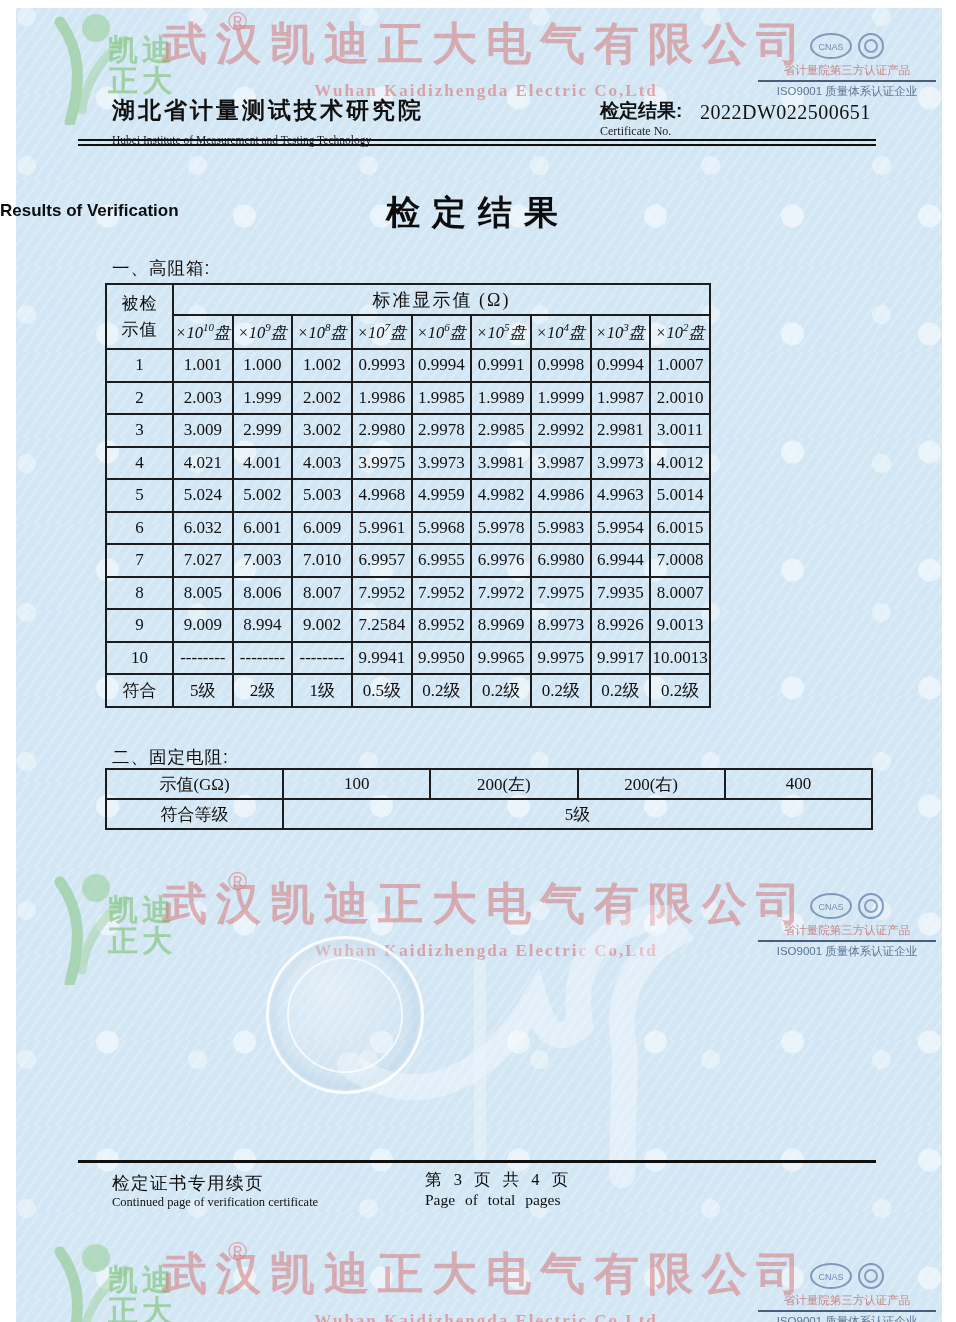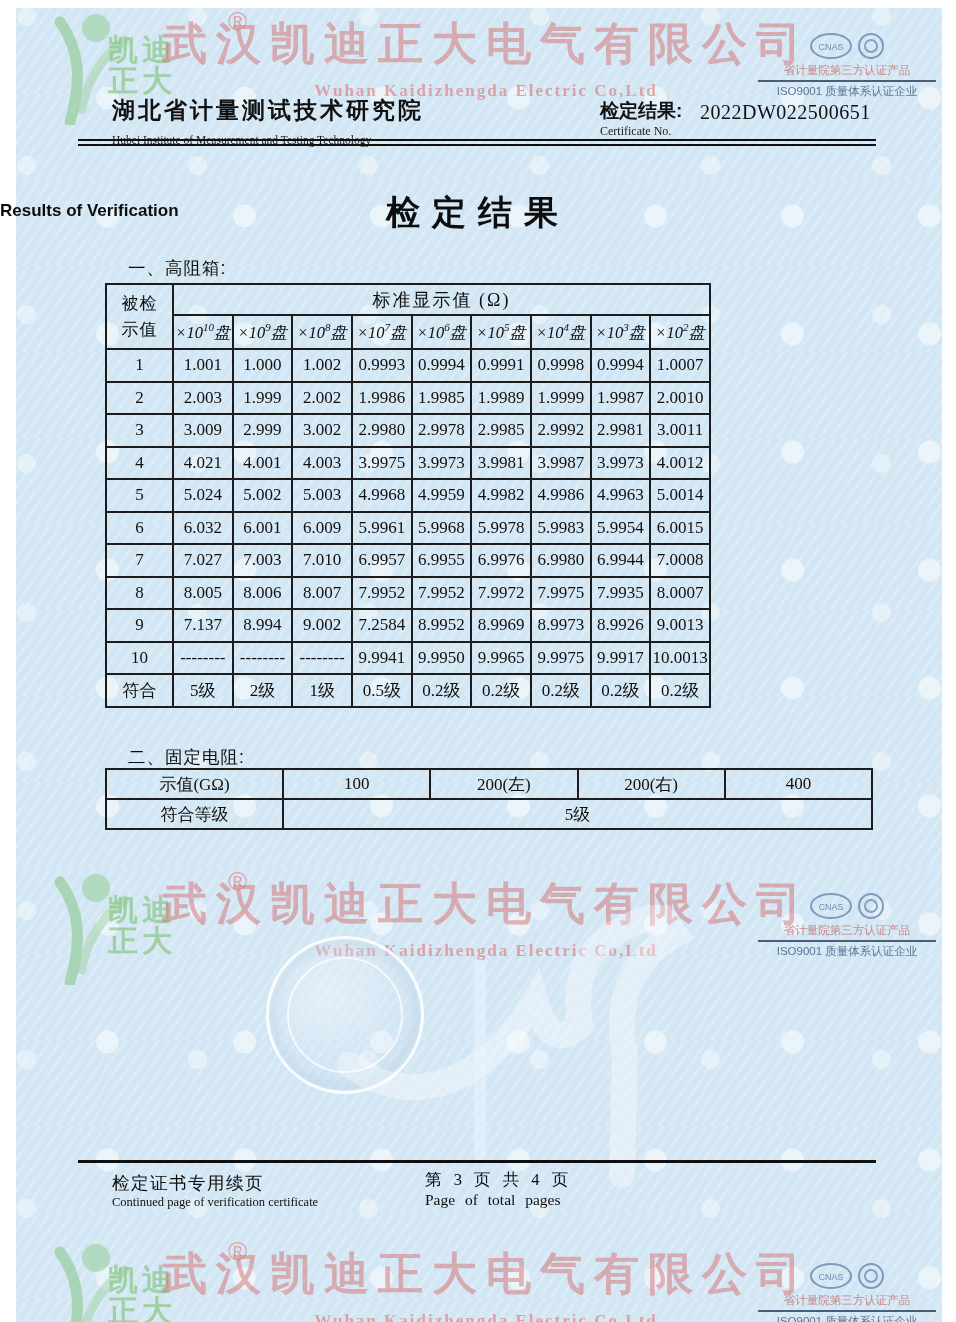--- a/index.html
+++ b/index.html
@@ -45,21 +45,21 @@
             border-top:2.5px solid #101010;border-bottom:2.5px solid #101010;}
 
   
   .doc-title{position:absolute;left:0;top:161px;width:956px;text-align:center;
              font-size:34px;font-weight:bold;letter-spacing:12px;color:#0d0d0d;margin-top:29px;}
   .doc-subtitle{position:absolute;left:0;top:201px;width:956px;text-align:left;
                 font-size:17px;font-weight:bold;color:#0d0d0d;}
 
   
   .sec-label{position:absolute;font-size:17.5px;color:#0d0d0d;letter-spacing:1px;
-             font-family:Liberation Sans, sans-serif;margin-left:16px;}
+             font-family:Liberation Sans, sans-serif;}
   .sec1{left:112px;top:256px;}
   .sec2{left:112px;top:745px;}
   table.vtable{position:absolute;border-collapse:collapse;table-layout:fixed;
                font-family:"Liberation Serif","DejaVu Serif",serif;background:transparent;}
   table.vtable th,table.vtable td{border:2px solid #1c1c1c;text-align:center;vertical-align:middle;
                font-weight:normal;color:#101010;padding:0;}
   #t1{left:105px;top:283px;width:606px;}
   #t1 th{font-size:17px;}
   #t1 .hdr-span{height:29px;font-size:18px;letter-spacing:2px;}
   #t1 .hdr-dial{height:32px;font-size:16.5px;font-style:italic;}
@@ -250,21 +250,21 @@
           <td>8.007</td>
           <td>7.9952</td>
           <td>7.9952</td>
           <td>7.9972</td>
           <td>7.9975</td>
           <td>7.9935</td>
           <td>8.0007</td>
         </tr>
         <tr>
           <td>9</td>
-          <td>7.137</td>
+          <td>9.009</td>
           <td>8.994</td>
           <td>9.002</td>
           <td>7.2584</td>
           <td>8.9952</td>
           <td>8.9969</td>
           <td>8.9973</td>
           <td>8.9926</td>
           <td>9.0013</td>
         </tr>
         <tr>

